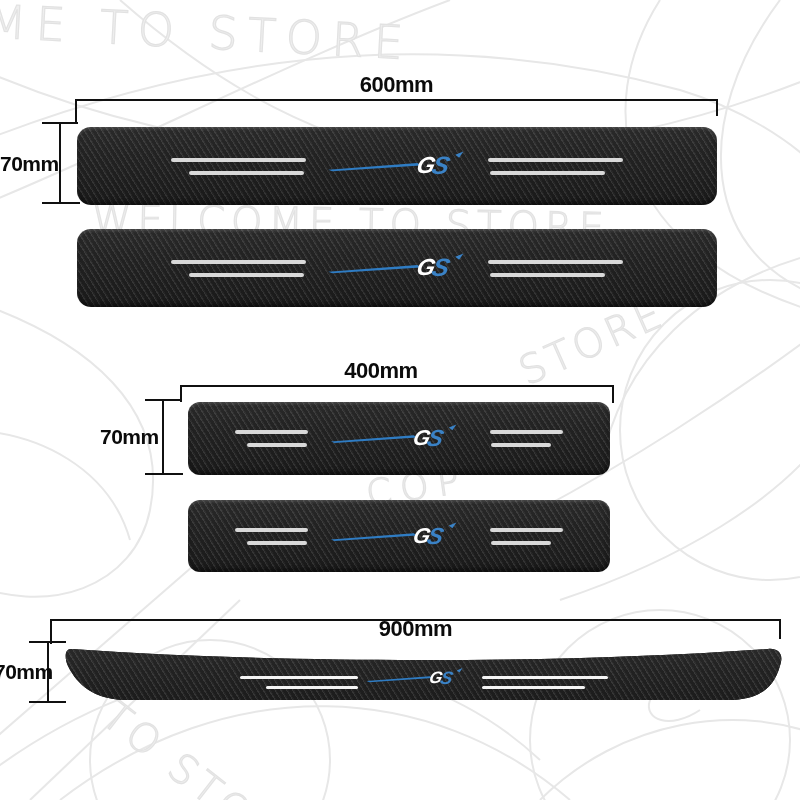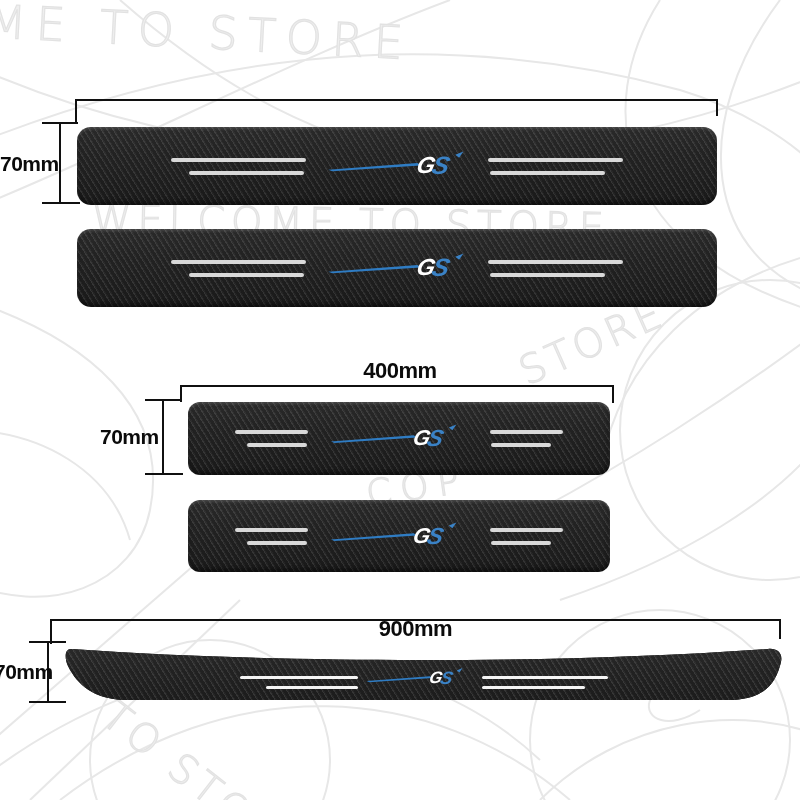--- a/index.html
+++ b/index.html
@@ -65,20 +65,21 @@
 
   <div class="wm wm-top">ME TO STORE</div>
   <div class="wm wm-mid">WELCOME TO STORE</div>
   <div class="wm wm-store">STORE</div>
   <div class="wm wm-cop">COP</div>
   <div class="wm wm-bottom">TO STORE</div>
 
   <div class="dim-line" style="left:75px;top:99px;width:643px;height:2px;"></div>
   <div class="dim-line" style="left:75px;top:99px;width:2px;height:24px;"></div>
   <div class="dim-line" style="left:716px;top:99px;width:2px;height:17px;"></div>
+  <div class="dim-label" style="left:75px;top:72px;width:643px;">600mm</div>
   <div class="dim-line" style="left:59px;top:122px;width:2px;height:82px;"></div>
   <div class="dim-line" style="left:42px;top:122px;width:36px;height:2px;"></div>
   <div class="dim-line" style="left:42px;top:202px;width:38px;height:2px;"></div>
   <div class="dim-label vlabel" style="left:0px;top:152px;width:54px;">70mm</div>
 
   <div class="strip" style="left:77px;top:127px;width:640px;height:78px;">
     <div class="sline" style="left:94px;top:31px;width:135px;"></div>
     <div class="sline" style="left:112px;top:44px;width:115px;"></div>
     <div class="sline" style="right:94px;top:31px;width:135px;"></div>
     <div class="sline" style="right:112px;top:44px;width:115px;"></div>
@@ -102,21 +103,21 @@
         <text x="14" y="50" font-family="Liberation Sans, sans-serif" font-size="48" font-weight="bold" font-style="italic" fill="#ffffff">G</text>
         <text x="46" y="52" font-family="Liberation Sans, sans-serif" font-size="52" font-weight="bold" font-style="italic" fill="#3a82c6">S</text>
       </g>
       <path d="M264,10 l17,-7 -9,13 z" fill="#3a82c6"></path>
     </svg>
   </div>
 
   <div class="dim-line" style="left:180px;top:385px;width:434px;height:2px;"></div>
   <div class="dim-line" style="left:180px;top:385px;width:2px;height:17px;"></div>
   <div class="dim-line" style="left:612px;top:385px;width:2px;height:18px;"></div>
-  <div class="dim-label" style="left:183px;top:358px;width:434px;">400mm</div>
+  <div class="dim-label" style="left:164px;top:358px;width:434px;">400mm</div>
   <div class="dim-line" style="left:162px;top:399px;width:2px;height:76px;"></div>
   <div class="dim-line" style="left:145px;top:399px;width:36px;height:2px;"></div>
   <div class="dim-line" style="left:145px;top:473px;width:38px;height:2px;"></div>
   <div class="dim-label vlabel" style="left:100px;top:425px;width:56px;">70mm</div>
 
   <div class="strip small" style="left:188px;top:402px;width:422px;height:73px;">
     <div class="sline" style="left:47px;top:28px;width:73px;"></div>
     <div class="sline" style="left:59px;top:41px;width:60px;"></div>
     <div class="sline" style="right:47px;top:28px;width:73px;"></div>
     <div class="sline" style="right:59px;top:41px;width:60px;"></div>

